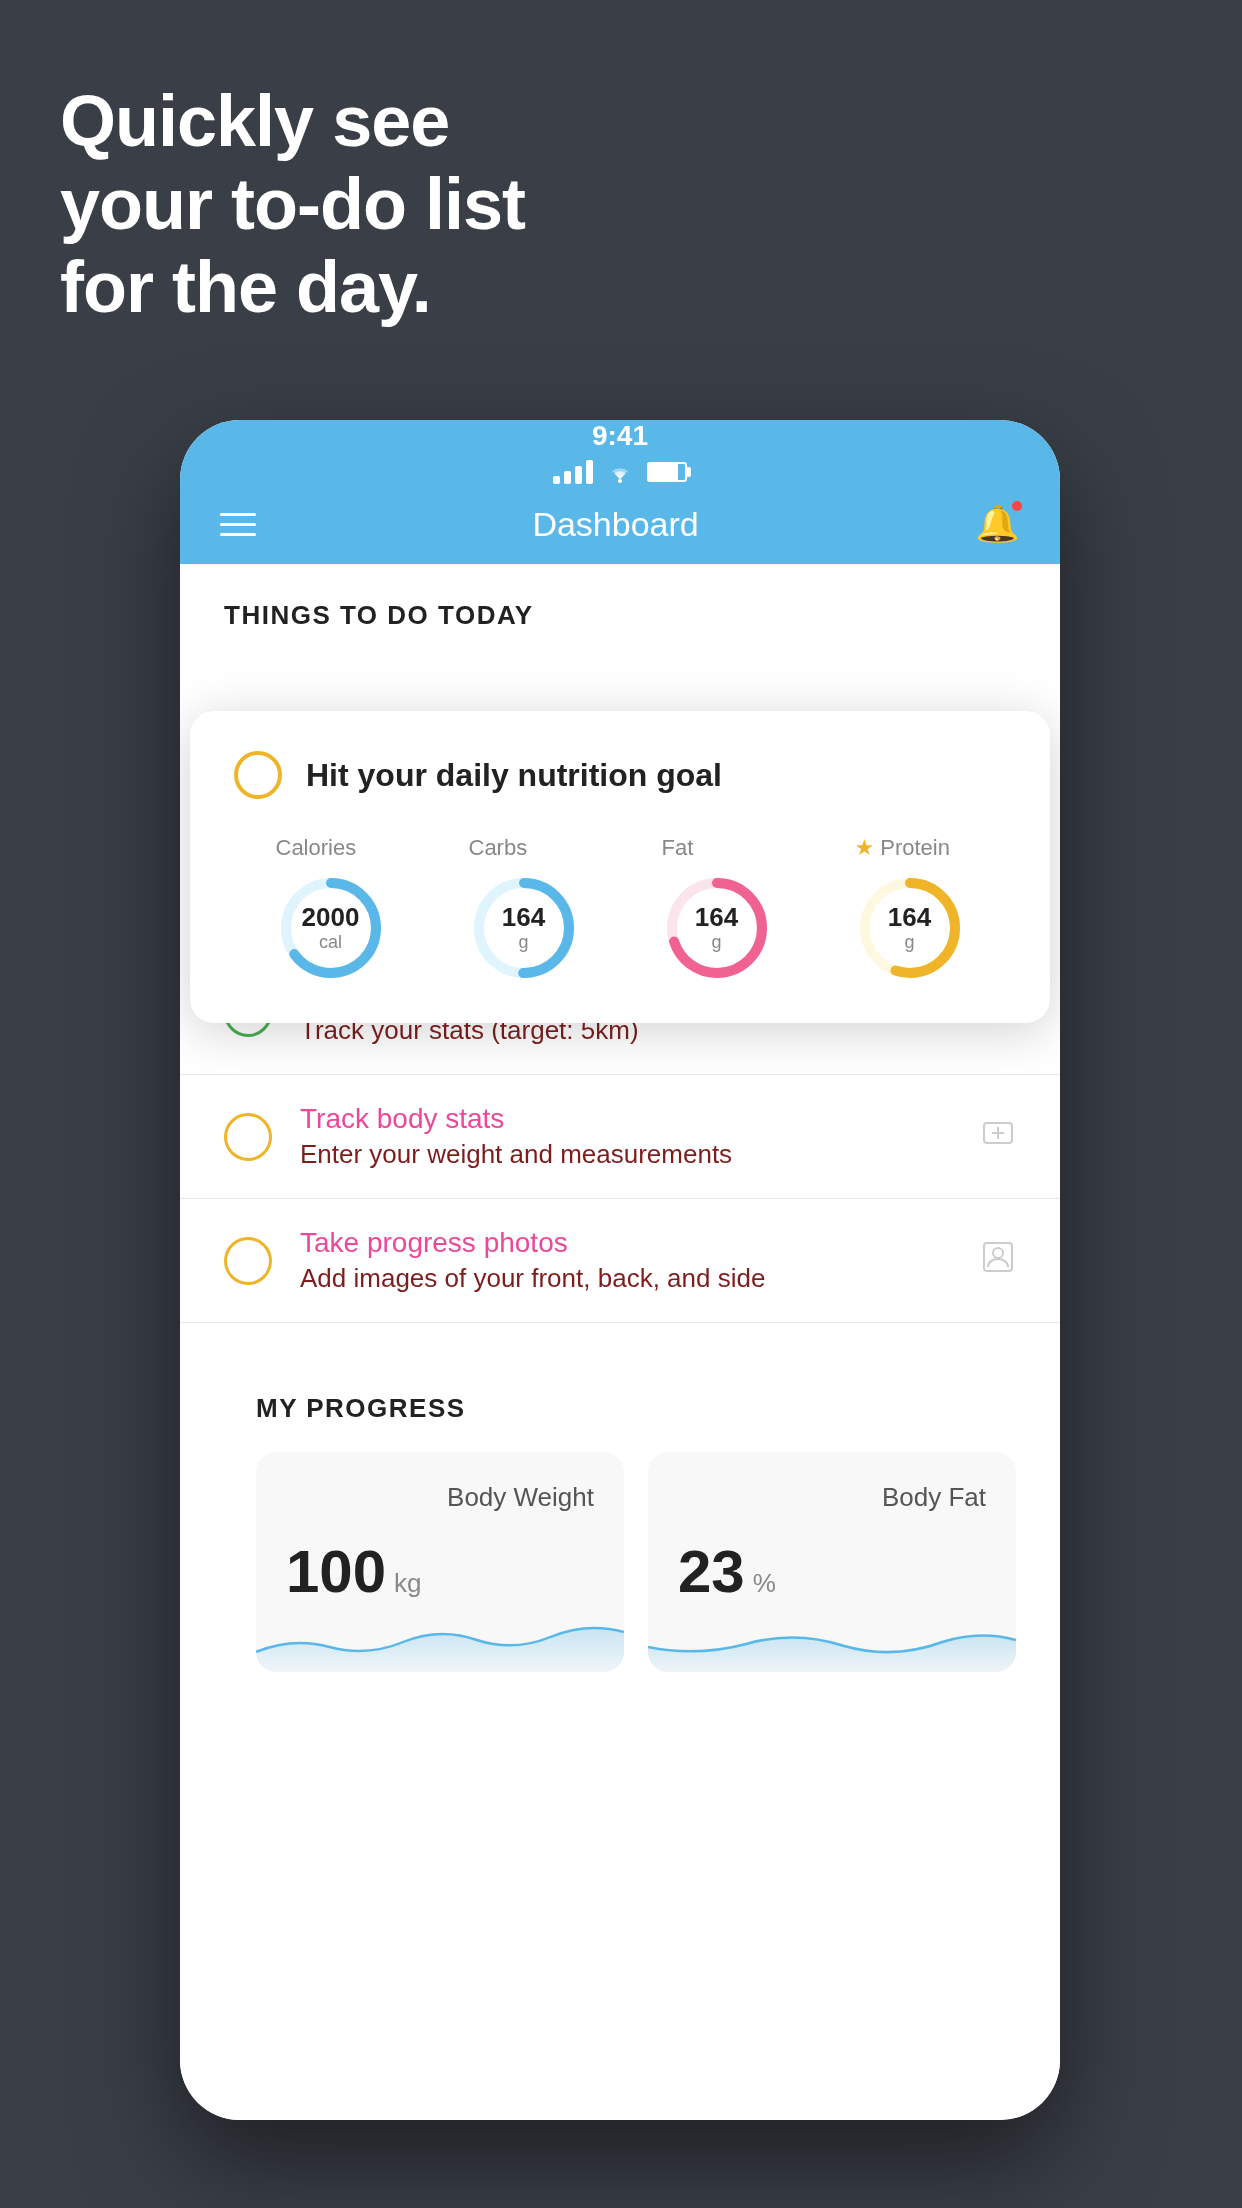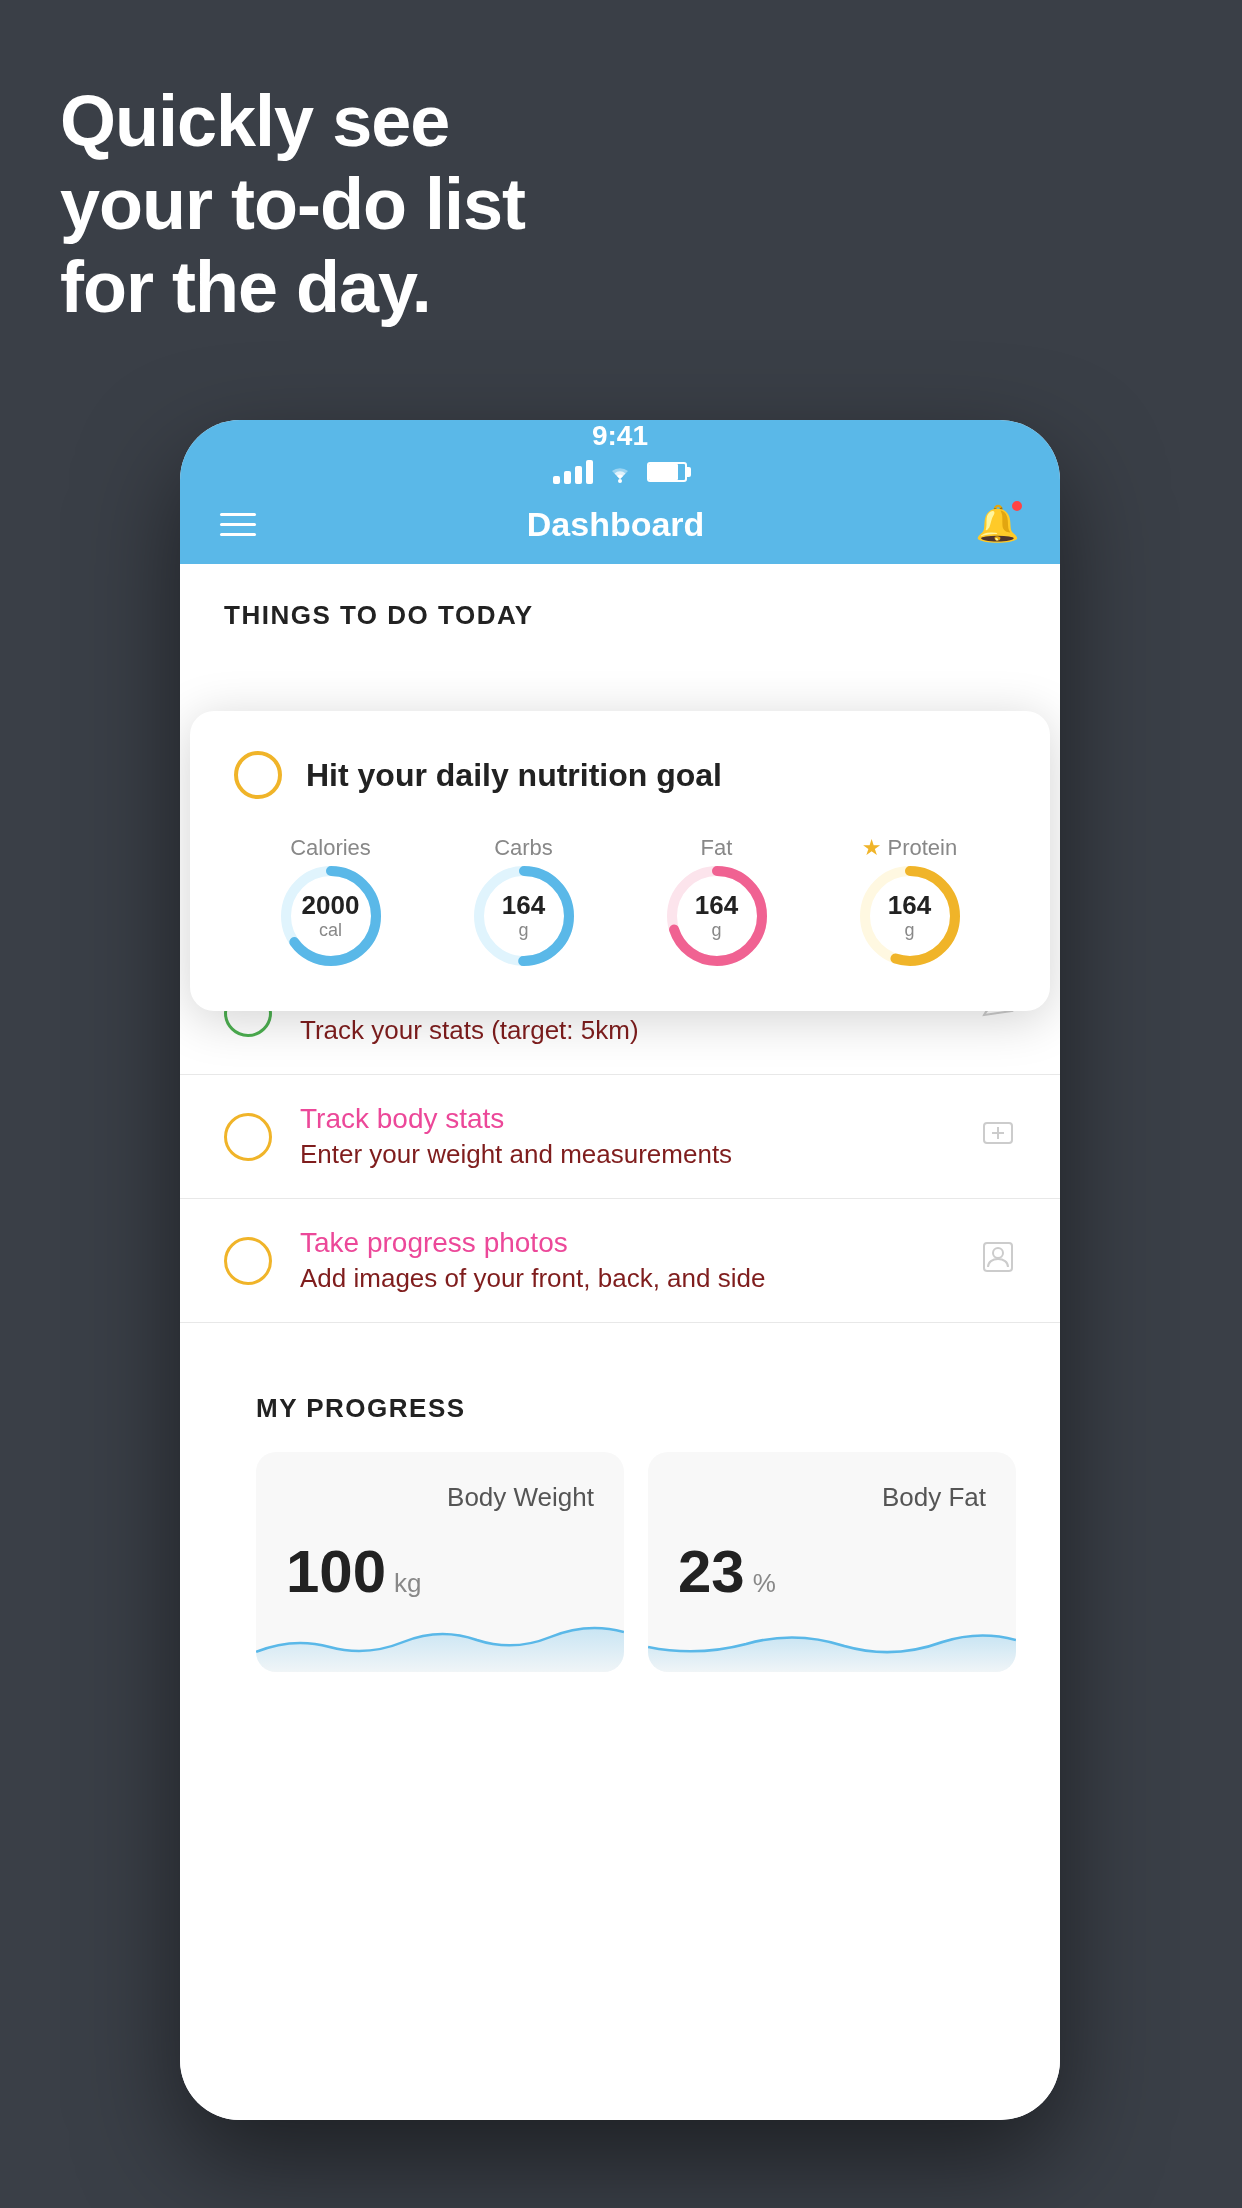--- a/index.html
+++ b/index.html
@@ -122,21 +122,21 @@
     .hamburger span {
       display: block;
       width: 36px;
       height: 3px;
       background: #fff;
       border-radius: 2px;
     }
     .nav-title {
       color: #fff;
       font-size: 34px;
-      font-weight: 700;
+      font-weight: 400;
     }
     .bell-icon {
       position: relative;
       font-size: 36px;
       color: #fff;
       cursor: pointer;
     }
     .bell-dot {
       position: absolute;
       top: -4px;
@@ -202,21 +202,21 @@
 
     
     .macro-row {
       display: flex;
       justify-content: space-around;
       align-items: flex-start;
     }
     .macro-item {
       display: flex;
       flex-direction: column;
-      align-items: center;
+      gap: 12px;
     }
     .macro-label {
       font-size: 22px;
       color: #888;
     }
     .macro-label.star-label {
       display: flex;
       align-items: center;
       gap: 6px;
     }

